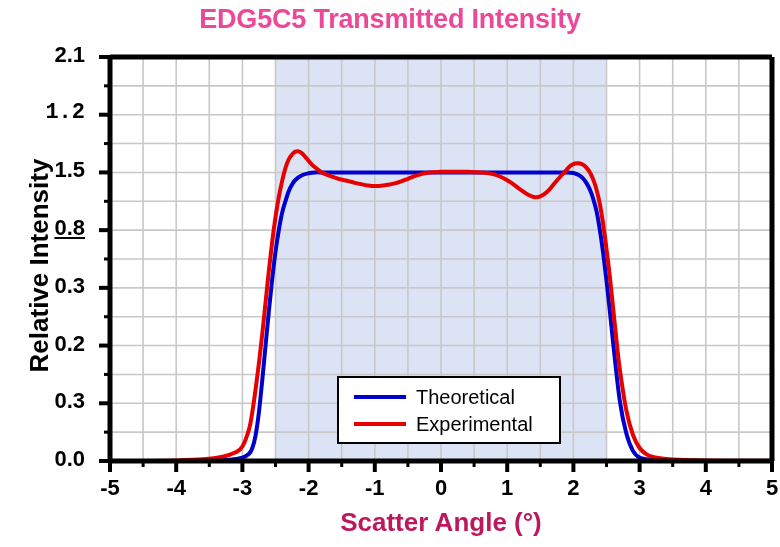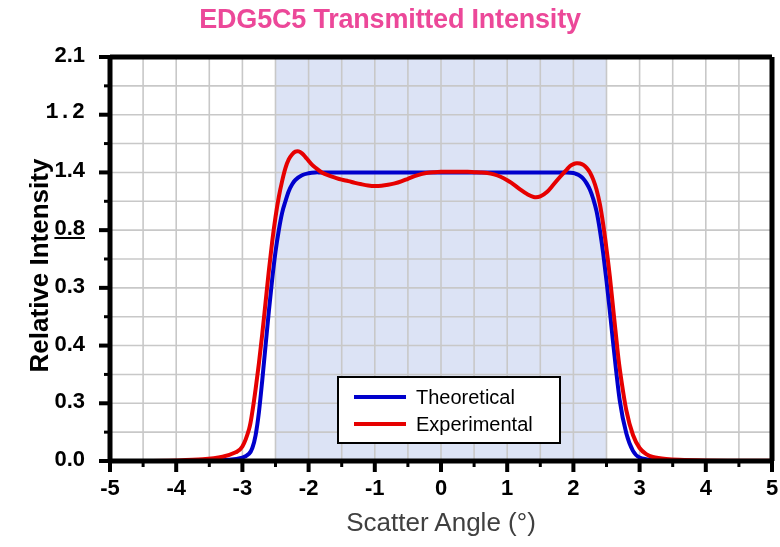--- a/index.html
+++ b/index.html
@@ -44,22 +44,22 @@
     transform: rotate(-90deg);
     transform-origin: 50% 50%;
   }
   .xlabel {
     position: absolute;
     left: 110px;
     top: 507px;
     width: 662px;
     text-align: center;
     font-size: 26px;
-    font-weight: normal;
-    color: #404040;
+    font-weight: bold;
+    color: #be185d;
   }
   .watermark {
     position: absolute;
     left: 652px;
     top: 64px;
     font-size: 15px;
     font-weight: bold;
     letter-spacing: 0.5px;
     font-family: "Liberation Sans", sans-serif;
   }
@@ -186,24 +186,24 @@
       <rect x="338" y="377" width="222" height="66" fill="#ffffff" stroke="#000" stroke-width="2"></rect>
       <line x1="354" y1="397" x2="406" y2="397" stroke="#0000cc" stroke-width="4"></line>
       <text x="416" y="404" class="legend-text">Theoretical</text>
       <line x1="354" y1="424" x2="406" y2="424" stroke="#e60000" stroke-width="4"></line>
       <text x="416" y="431" class="legend-text">Experimental</text>
     </svg>
 
   <div id="tick-layer">
       <div class="tick-label-y" style="left: 25px; top: 446px;">0.0</div>
       <div class="tick-label-y" style="left: 25px; top: 388.286px;">0.3</div>
-      <div class="tick-label-y" style="left: 25px; top: 330.571px;">0.4</div>
+      <div class="tick-label-y" style="left: 25px; top: 330.571px;">0.2</div>
       <div class="tick-label-y" style="left: 25px; top: 272.857px;">0.3</div>
       <div class="tick-label-y" style="left: 25px; top: 215.143px; text-decoration: underline;">0.8</div>
-      <div class="tick-label-y" style="left: 25px; top: 157.429px;">1.4</div>
+      <div class="tick-label-y" style="left: 25px; top: 157.429px;">1.5</div>
       <div class="tick-label-y" style="left: 25px; top: 99.7143px; font-family: Liberation Mono, monospace;">1.2</div>
       <div class="tick-label-y" style="left: 25px; top: 42px;">2.1</div>
       <div class="tick-label-x" style="left: 90px; top: 475px;">-5</div>
       <div class="tick-label-x" style="left: 156.2px; top: 475px;">-4</div>
       <div class="tick-label-x" style="left: 222.4px; top: 475px;">-3</div>
       <div class="tick-label-x" style="left: 288.6px; top: 475px;">-2</div>
       <div class="tick-label-x" style="left: 354.8px; top: 475px;">-1</div>
       <div class="tick-label-x" style="left: 421px; top: 475px;">0</div>
       <div class="tick-label-x" style="left: 487.2px; top: 475px;">1</div>
       <div class="tick-label-x" style="left: 553.4px; top: 475px;">2</div>

